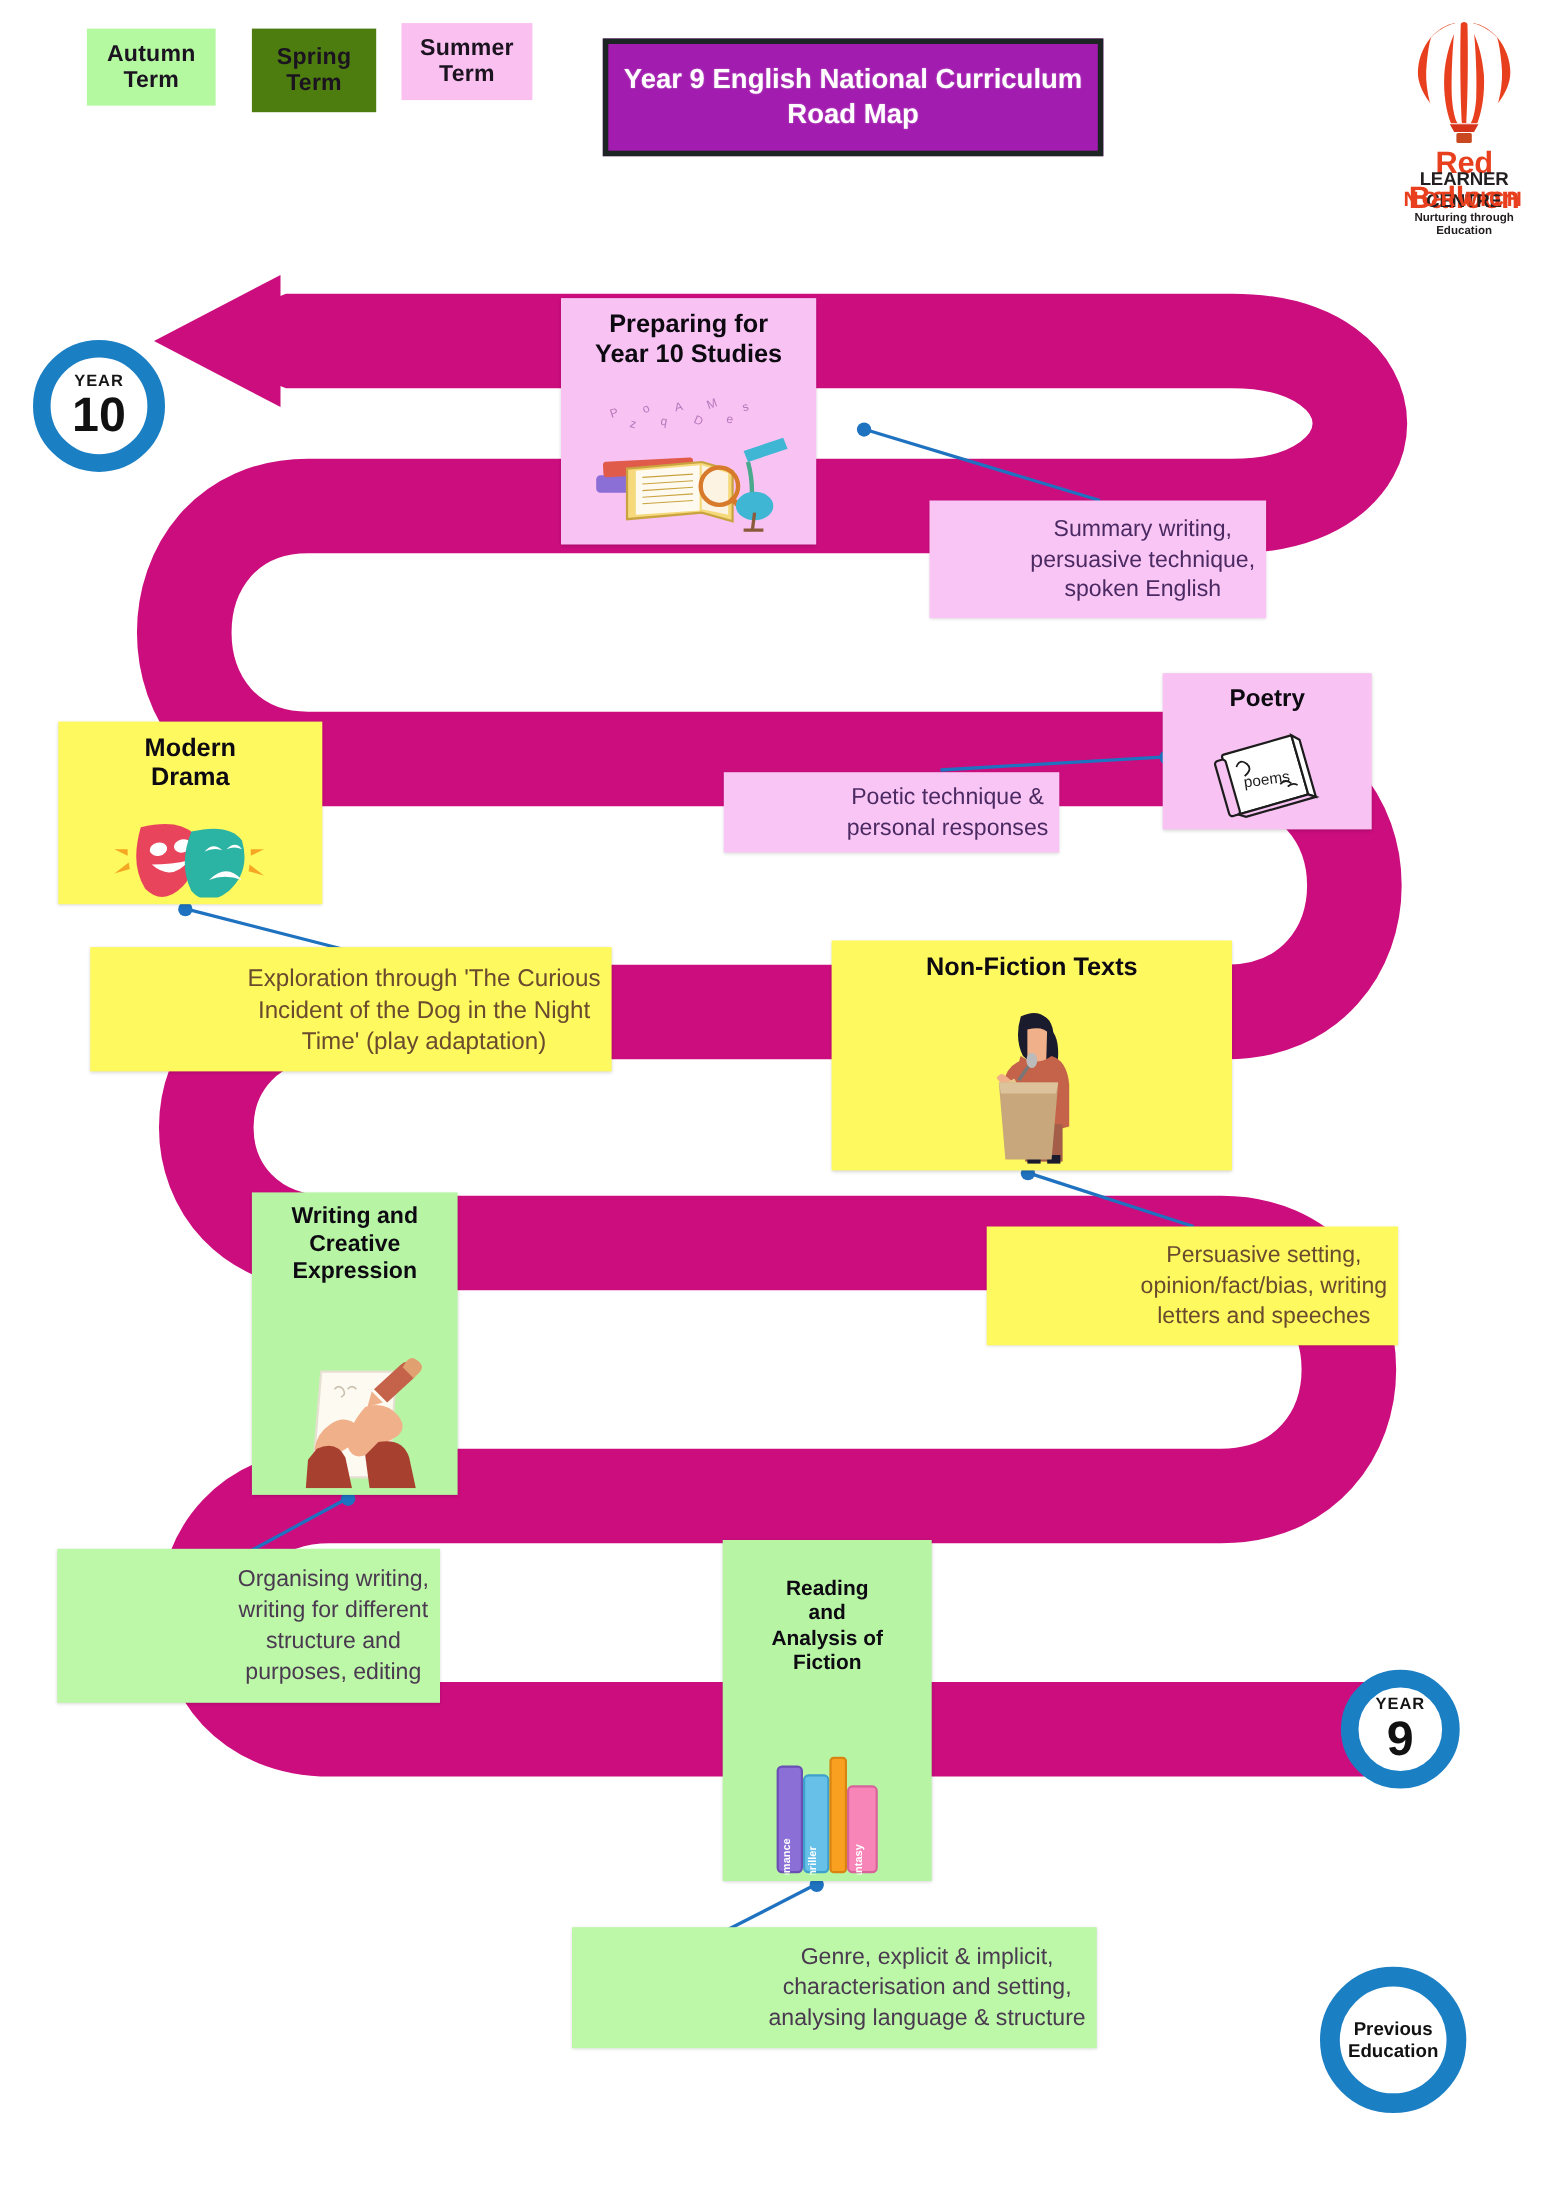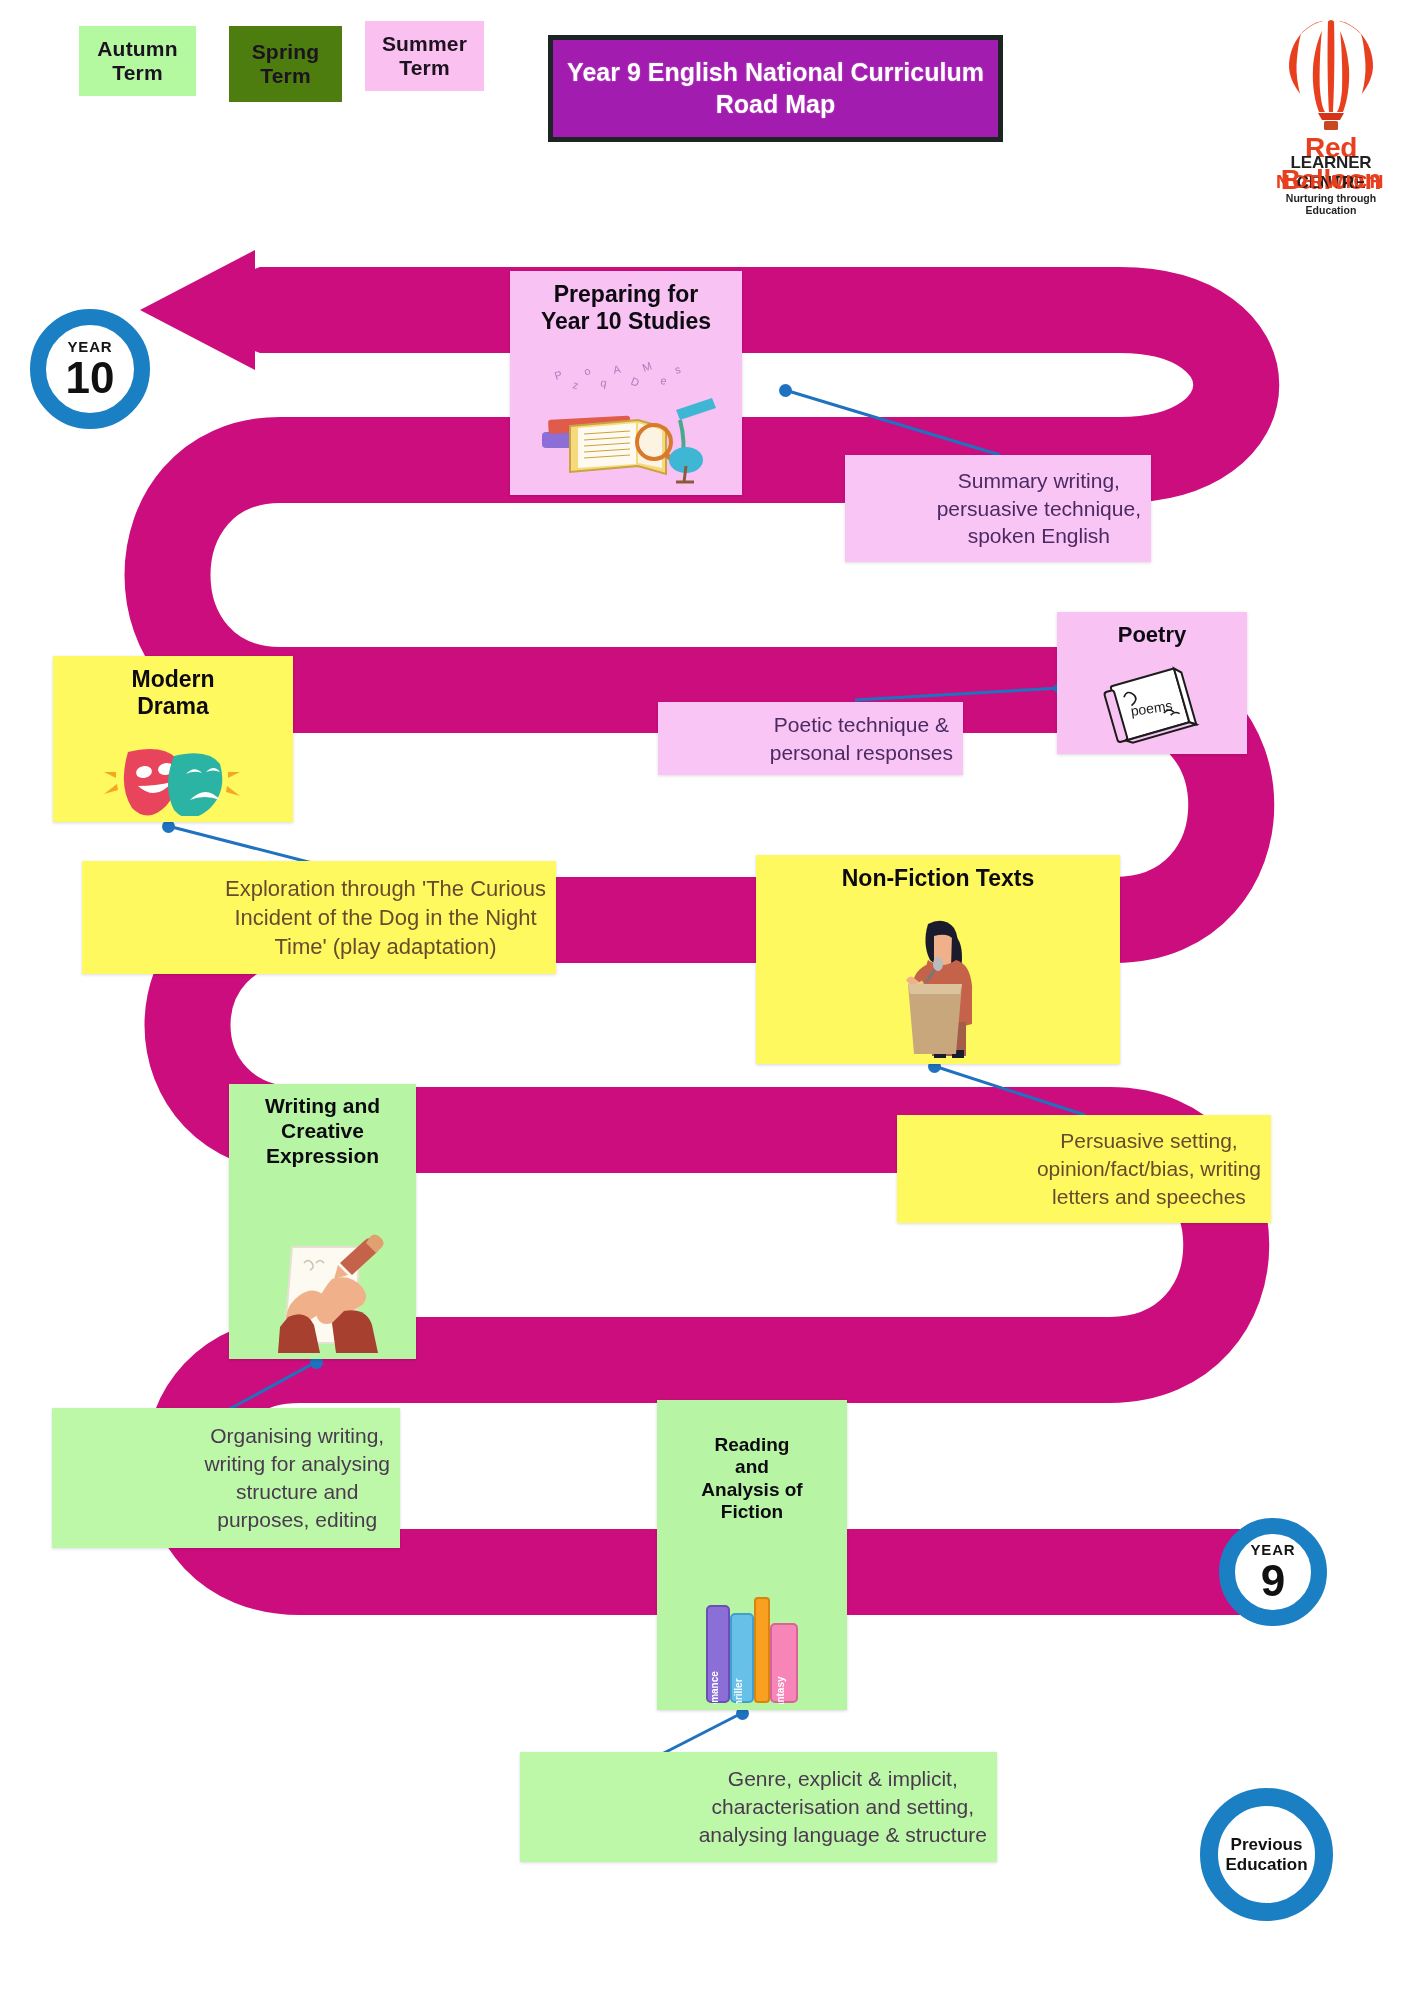--- a/index.html
+++ b/index.html
@@ -319,21 +319,21 @@
         <g stroke="#c9c0ae" stroke-width="1.5" fill="none">
           <path d="M56 30 q4 -5 8 0 q3 5 -2 7"></path>
             <path d="M68 30 q4 -5 8 0"></path>
         </g>
       </svg>
     </div>
   </div>
   <div id="o-writing" class="callout green">
     <span>
       <span>Organising writing,</span><br>
-      <span>writing for analysing</span><br>
+      <span>writing for different</span><br>
       <span>structure and</span><br>
       <span>purposes, editing</span>
     </span>
   </div>
 
   <div id="c-reading" class="topic greencard">
     <div class="t-title">
       <span>Reading</span><br>
       <span>and</span><br>
       <span>Analysis of</span><br>

